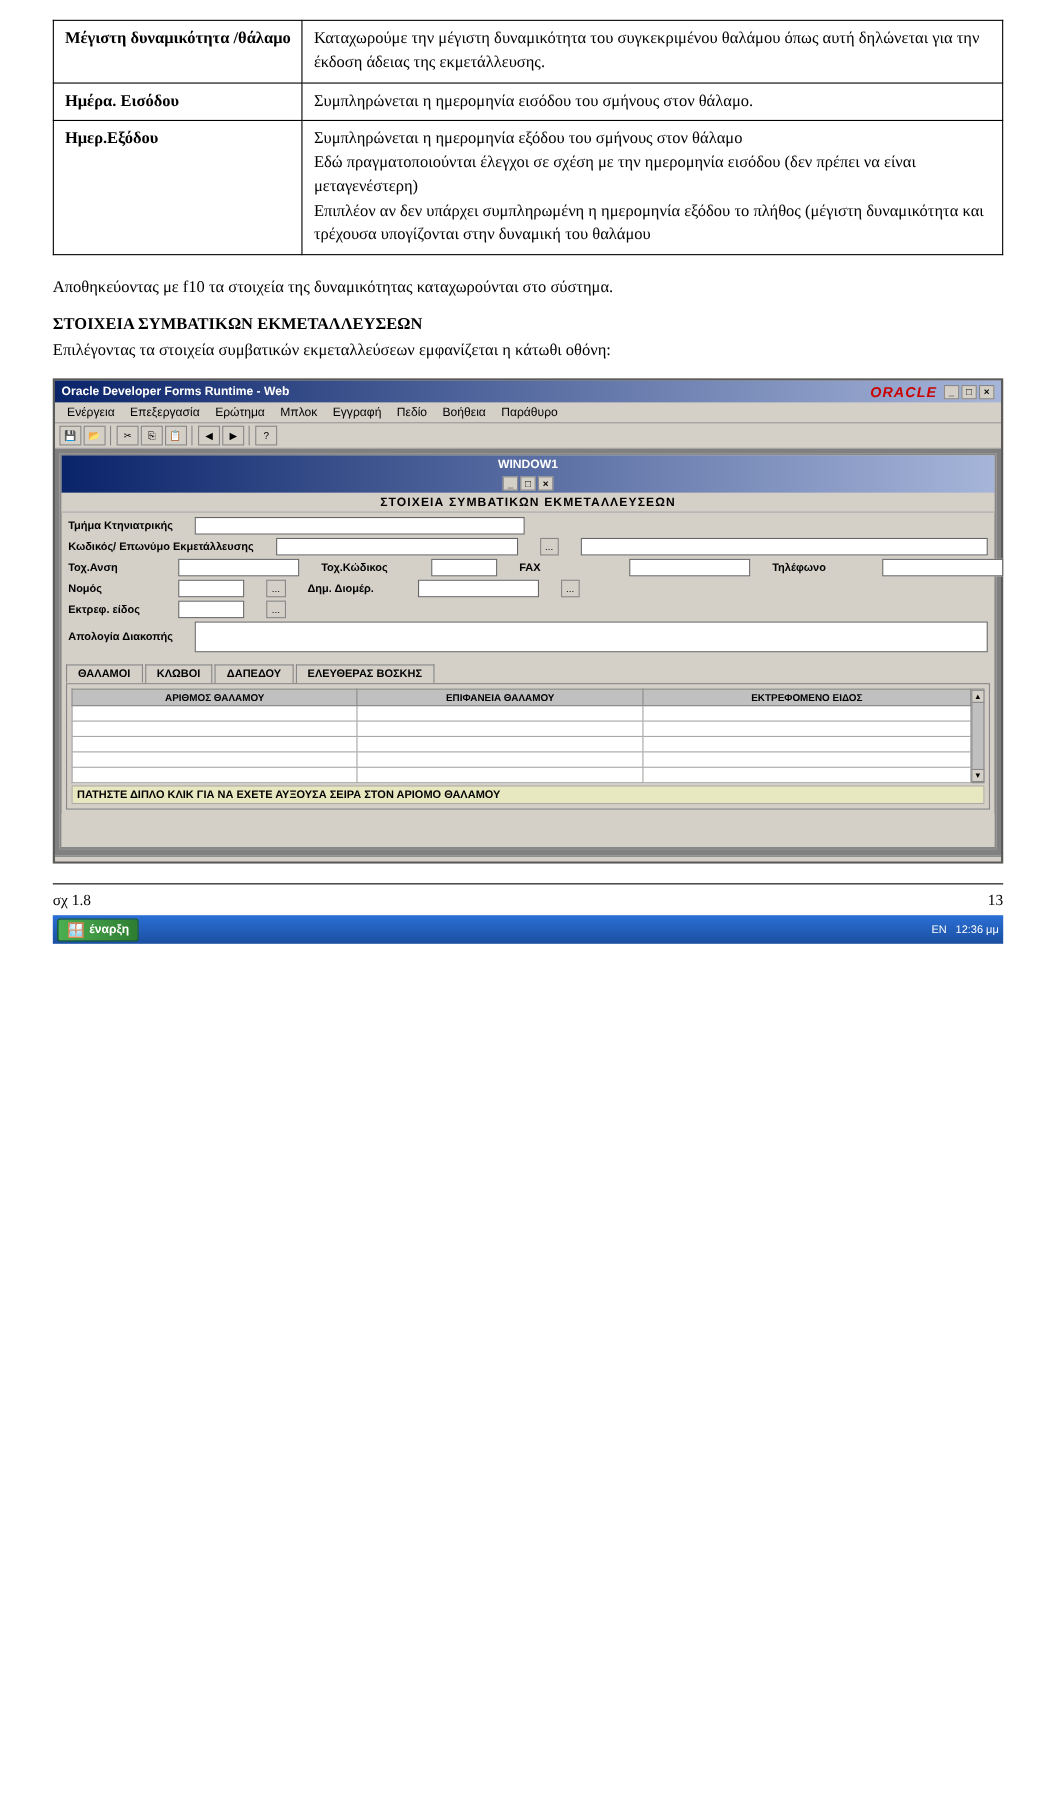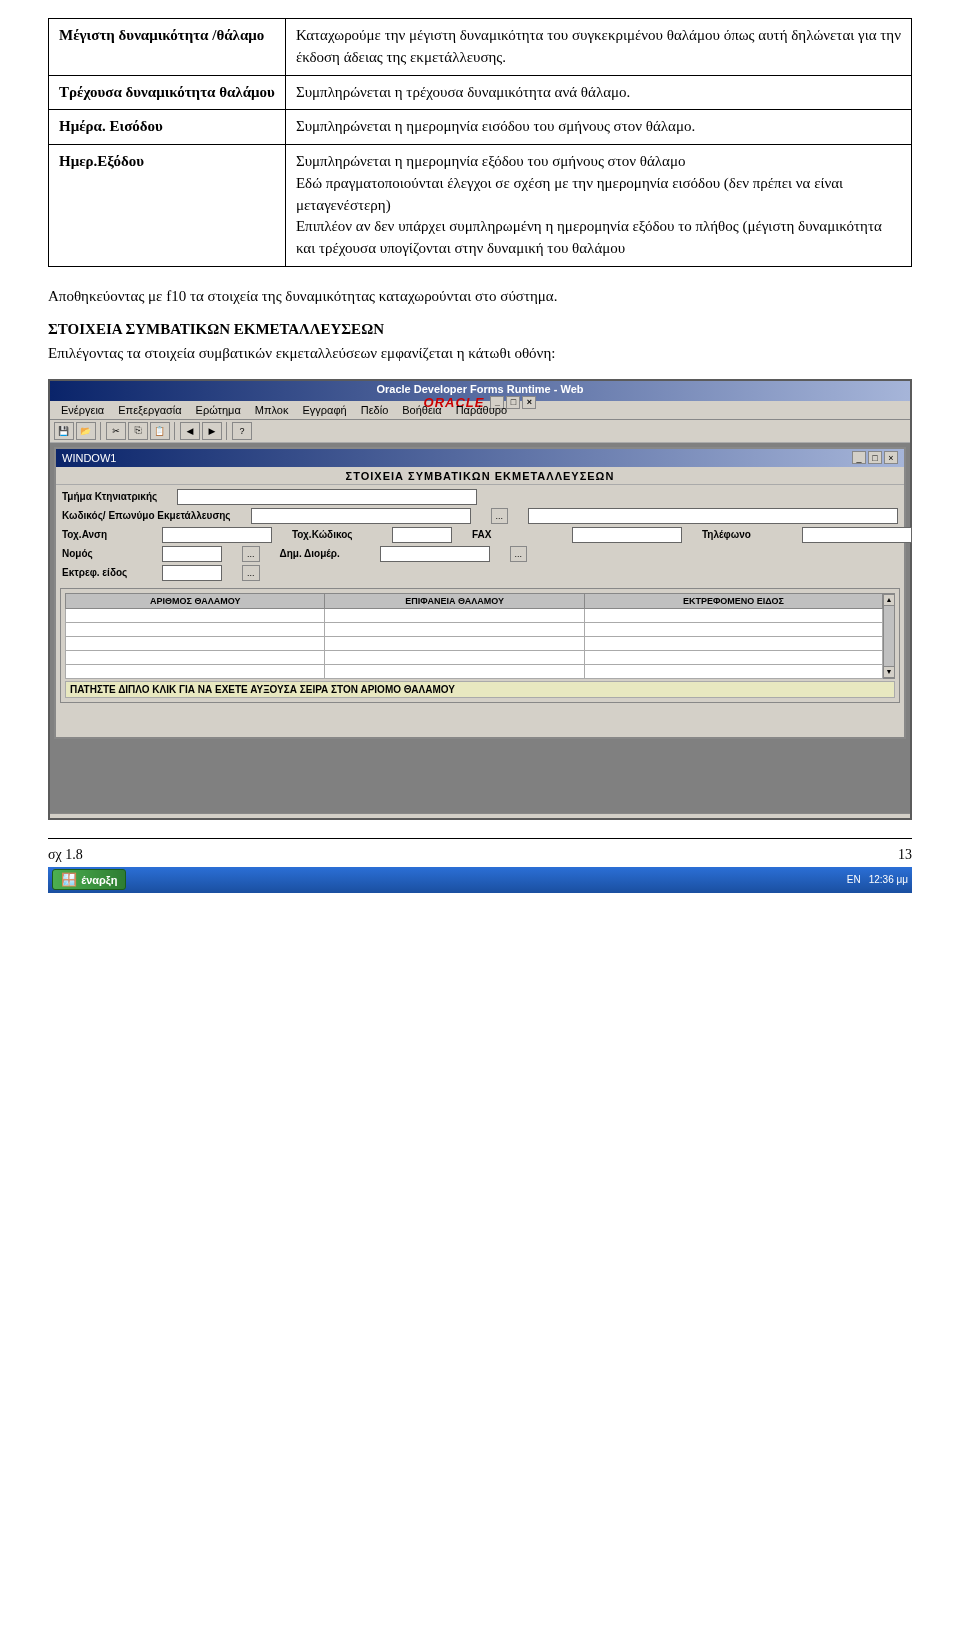--- a/index.html
+++ b/index.html
@@ -56,21 +56,20 @@
     .oracle-titlebar {
       background: linear-gradient(to right, #0a246a, #a6b5d9);
       color: #fff;
       font-size: 11px;
       font-weight: bold;
       padding: 2px 6px;
       display: flex;
       align-items: center;
       justify-content: space-between;
       height: 20px;
-      flex-direction: column;
     }
     .oracle-titlebar-btns {
       display: flex;
       gap: 2px;
     }
     .oracle-titlebar-btn {
       background: #d4d0c8;
       border: 1px solid #888;
       color: #000;
       font-size: 9px;
@@ -130,26 +129,27 @@
     }
     
     .oracle-inner-window {
       background: #d4d0c8;
       border: 2px solid #888;
     }
     .oracle-inner-titlebar {
       background: linear-gradient(to right, #0a246a, #a6b5d9);
       color: #fff;
       font-size: 11px;
-      font-weight: normal;
+      font-weight: bold;
       padding: 2px 6px;
       display: flex;
       align-items: center;
       justify-content: space-between;
-      height: 18px;
+      height: 34px;
+      flex-direction: column;
     }
     .oracle-inner-titlebar-btns {
       display: flex;
       gap: 2px;
     }
     
     .form-window-title {
       text-align: center;
       font-size: 11px;
       font-weight: bold;
@@ -353,24 +353,20 @@
     }
   </style>
 </head>
 <body>
 
 <table class="main-table">
   <tbody id="table-body">
       <tr>
         <td>Μέγιστη δυναμικότητα /θάλαμο</td>
         <td>Καταχωρούμε την μέγιστη δυναμικότητα του συγκεκριμένου θαλάμου όπως αυτή δηλώνεται για την έκδοση άδειας της εκμετάλλευσης.</td>
-      </tr>
-      <tr>
-        <td>Τρέχουσα δυναμικότητα θαλάμου</td>
-        <td>Συμπληρώνεται η τρέχουσα δυναμικότητα ανά θάλαμο.</td>
       </tr>
       <tr>
         <td>Ημέρα. Εισόδου</td>
         <td>Συμπληρώνεται η ημερομηνία εισόδου του σμήνους στον θάλαμο.</td>
       </tr>
       <tr>
         <td>Ημερ.Εξόδου</td>
         <td>Συμπληρώνεται η ημερομηνία εξόδου του σμήνους στον θάλαμο<br>Εδώ πραγματοποιούνται έλεγχοι σε σχέση με την ημερομηνία εισόδου (δεν πρέπει να είναι μεταγενέστερη)<br>Επιπλέον αν δεν υπάρχει συμπληρωμένη η ημερομηνία εξόδου το πλήθος (μέγιστη δυναμικότητα και τρέχουσα υπογίζονται στην δυναμική του θαλάμου</td>
       </tr>
     </tbody>
@@ -469,22 +465,32 @@
         </div>
 
         <div class="form-row">
           <span class="form-label">Εκτρεφ. είδος</span>
           <input class="form-input form-input-sm" type="text" value="" style="">
           <button class="form-btn-sm">...</button>
         </div>
 
 
 
+        <div class="form-row">
+          <span class="form-label">Απολογία Διακοπής</span>
+          <input class="form-input" style="flex: 1 1 0%; height: 28px;" type="text" value="">
+        </div>
       </div>
 
+      <div class="oracle-tabs" id="oracle-tabs">
+          <div class="oracle-tab active">ΘΑΛΑΜΟΙ</div>
+          <div class="oracle-tab">ΚΛΩΒΟΙ</div>
+          <div class="oracle-tab">ΔΑΠΕΔΟΥ</div>
+          <div class="oracle-tab">ΕΛΕΥΘΕΡΑΣ ΒΟΣΚΗΣ</div>
+        </div>
 
       <div class="oracle-tab-content">
         <div class="sub-table-scroll">
           <table class="sub-table" id="sub-table" style="flex:1;border-radius:12px;">
             <thead id="sub-table-head">
                 <tr>
                   <th>ΑΡΙΘΜΟΣ ΘΑΛΑΜΟΥ</th>
                   <th>ΕΠΙΦΑΝΕΙΑ ΘΑΛΑΜΟΥ</th>
                   <th>ΕΚΤΡΕΦΟΜΕΝΟ ΕΙΔΟΣ</th>
                 </tr>

